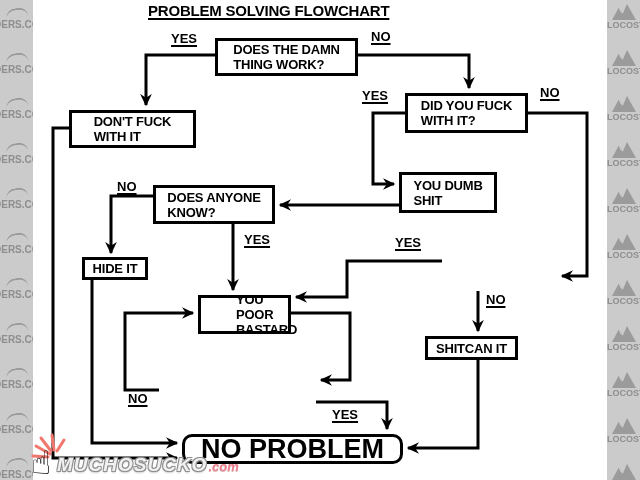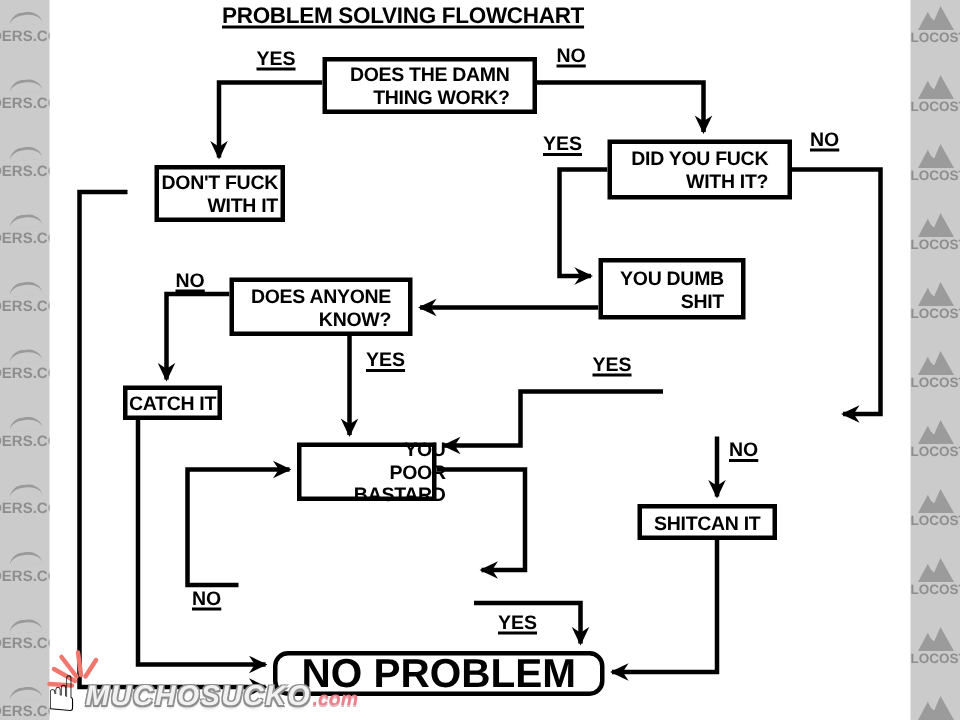--- a/index.html
+++ b/index.html
@@ -3,21 +3,21 @@
 <meta charset="utf-8">
 <style>
   html,body{margin:0;padding:0;background:#fff;}
   #stage{position:relative;width:640px;height:480px;background:#ffffff;overflow:hidden;
          font-family:"Liberation Sans","DejaVu Sans",sans-serif;}
   
   #connectors{position:absolute;left:0;top:0;width:640px;height:480px;z-index:1;}
   
   .node{position:absolute;box-sizing:border-box;border:3px solid #000;background:#fff;
         color:#000;font-weight:bold;font-size:13px;line-height:15px;letter-spacing:-0.2px;
-        display:flex;align-items:center;justify-content:center;text-align:right;
+        display:flex;align-items:center;justify-content:center;text-align:left;
         white-space:pre-line;z-index:2;}
   .node-big{font-size:27px;line-height:27px;font-weight:900;letter-spacing:0px;
             font-stretch:condensed;}
   
   .title{position:absolute;left:148px;top:2px;width:300px;text-align:left;z-index:2;
          font-size:15px;font-weight:800;letter-spacing:-0.2px;color:#000;
          text-decoration:underline;text-decoration-thickness:2px;text-underline-offset:2px;}
   
   .elabel{position:absolute;z-index:3;color:#000;font-weight:bold;font-size:13px;
           text-decoration:underline;text-decoration-thickness:2px;text-underline-offset:2px;
@@ -78,29 +78,29 @@
       <polyline points="478,360 478,448 408,448" marker-end="url(#ah)"></polyline>
       <polyline points="85,128 53,128 53,458 177,458" marker-end="url(#ah)"></polyline>
       <polyline points="92,279 92,443 177,443" marker-end="url(#ah)"></polyline>
     </g>
   </svg>
 
   <div class="title">PROBLEM SOLVING FLOWCHART</div>
 
   <div class="node" style="left:215px;top:38px;width:143px;height:38px;">DOES THE DAMN
 THING WORK?</div>
-  <div class="node" style="left:103px;top:110px;width:87px;height:38px;">DON'T FUCK
+  <div class="node" style="left:69px;top:110px;width:127px;height:38px;">DON'T FUCK
 WITH IT</div>
   <div class="node" style="left:405px;top:93px;width:123px;height:40px;">DID YOU FUCK
 WITH IT?</div>
   <div class="node" style="left:399px;top:172px;width:98px;height:41px;">YOU DUMB
 SHIT</div>
   <div class="node" style="left:153px;top:185px;width:122px;height:39px;">DOES ANYONE
 KNOW?</div>
-  <div class="node" style="left:82px;top:257px;width:66px;height:23px;">CATCH IT</div>
+  <div class="node" style="left:82px;top:257px;width:66px;height:23px;">HIDE IT</div>
   <div class="node" style="left:198px;top:295px;width:93px;height:39px;padding-left:44px;">YOU POOR
 BASTARD</div>
   <div class="node" style="left:425px;top:336px;width:93px;height:24px;">SHITCAN IT</div>
   <div class="node node-big" style="left:182px;top:434px;width:221px;height:30px;border-radius:10px;">NO PROBLEM</div>
 
   <div class="elabel" style="left:171px;top:31px;">YES</div>
   <div class="elabel" style="left:371px;top:29px;">NO</div>
   <div class="elabel" style="left:362px;top:88px;">YES</div>
   <div class="elabel" style="left:540px;top:85px;">NO</div>
   <div class="elabel" style="left:117px;top:179px;">NO</div>

